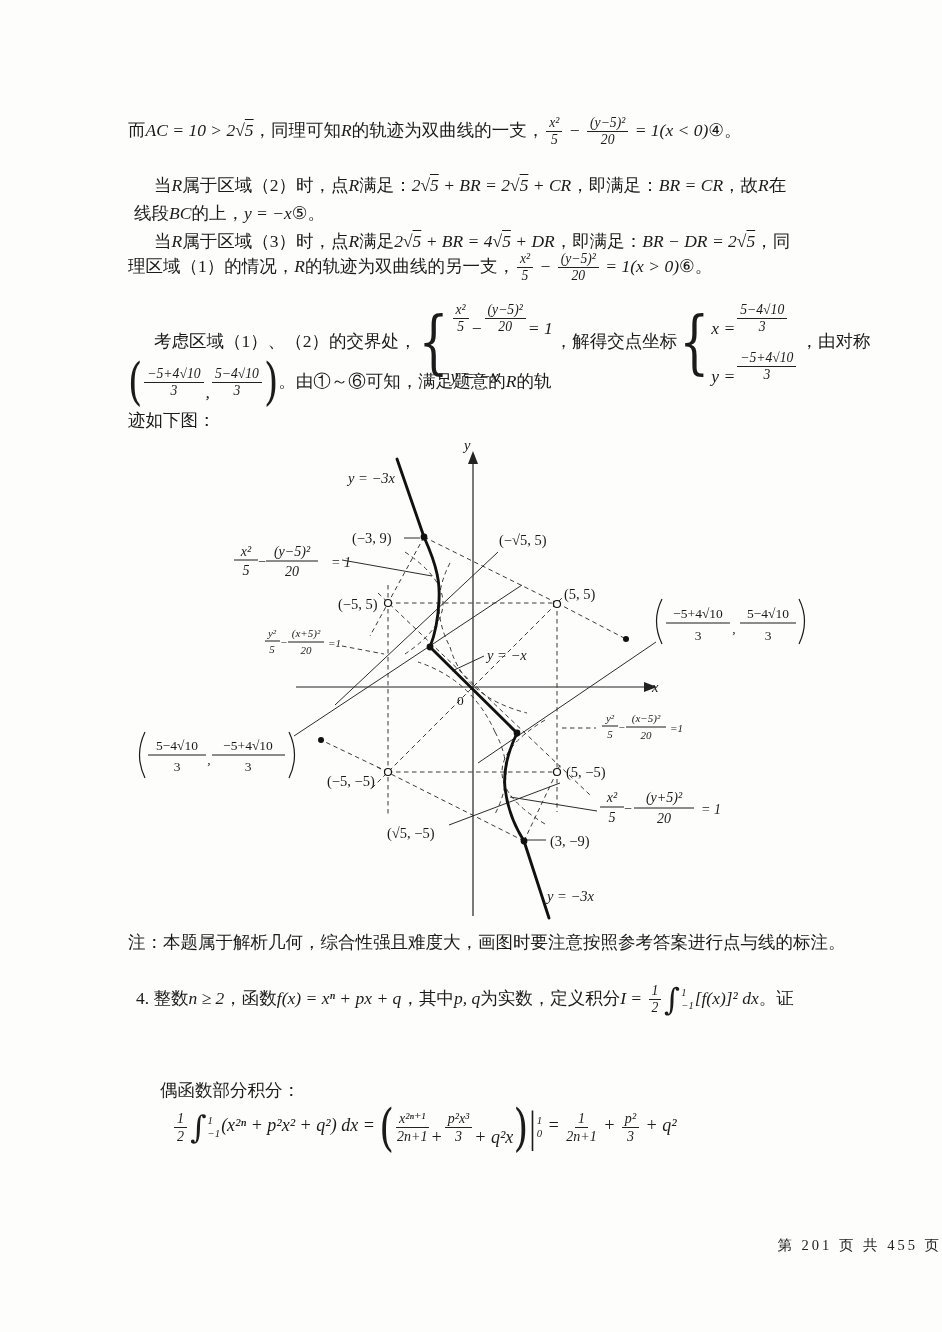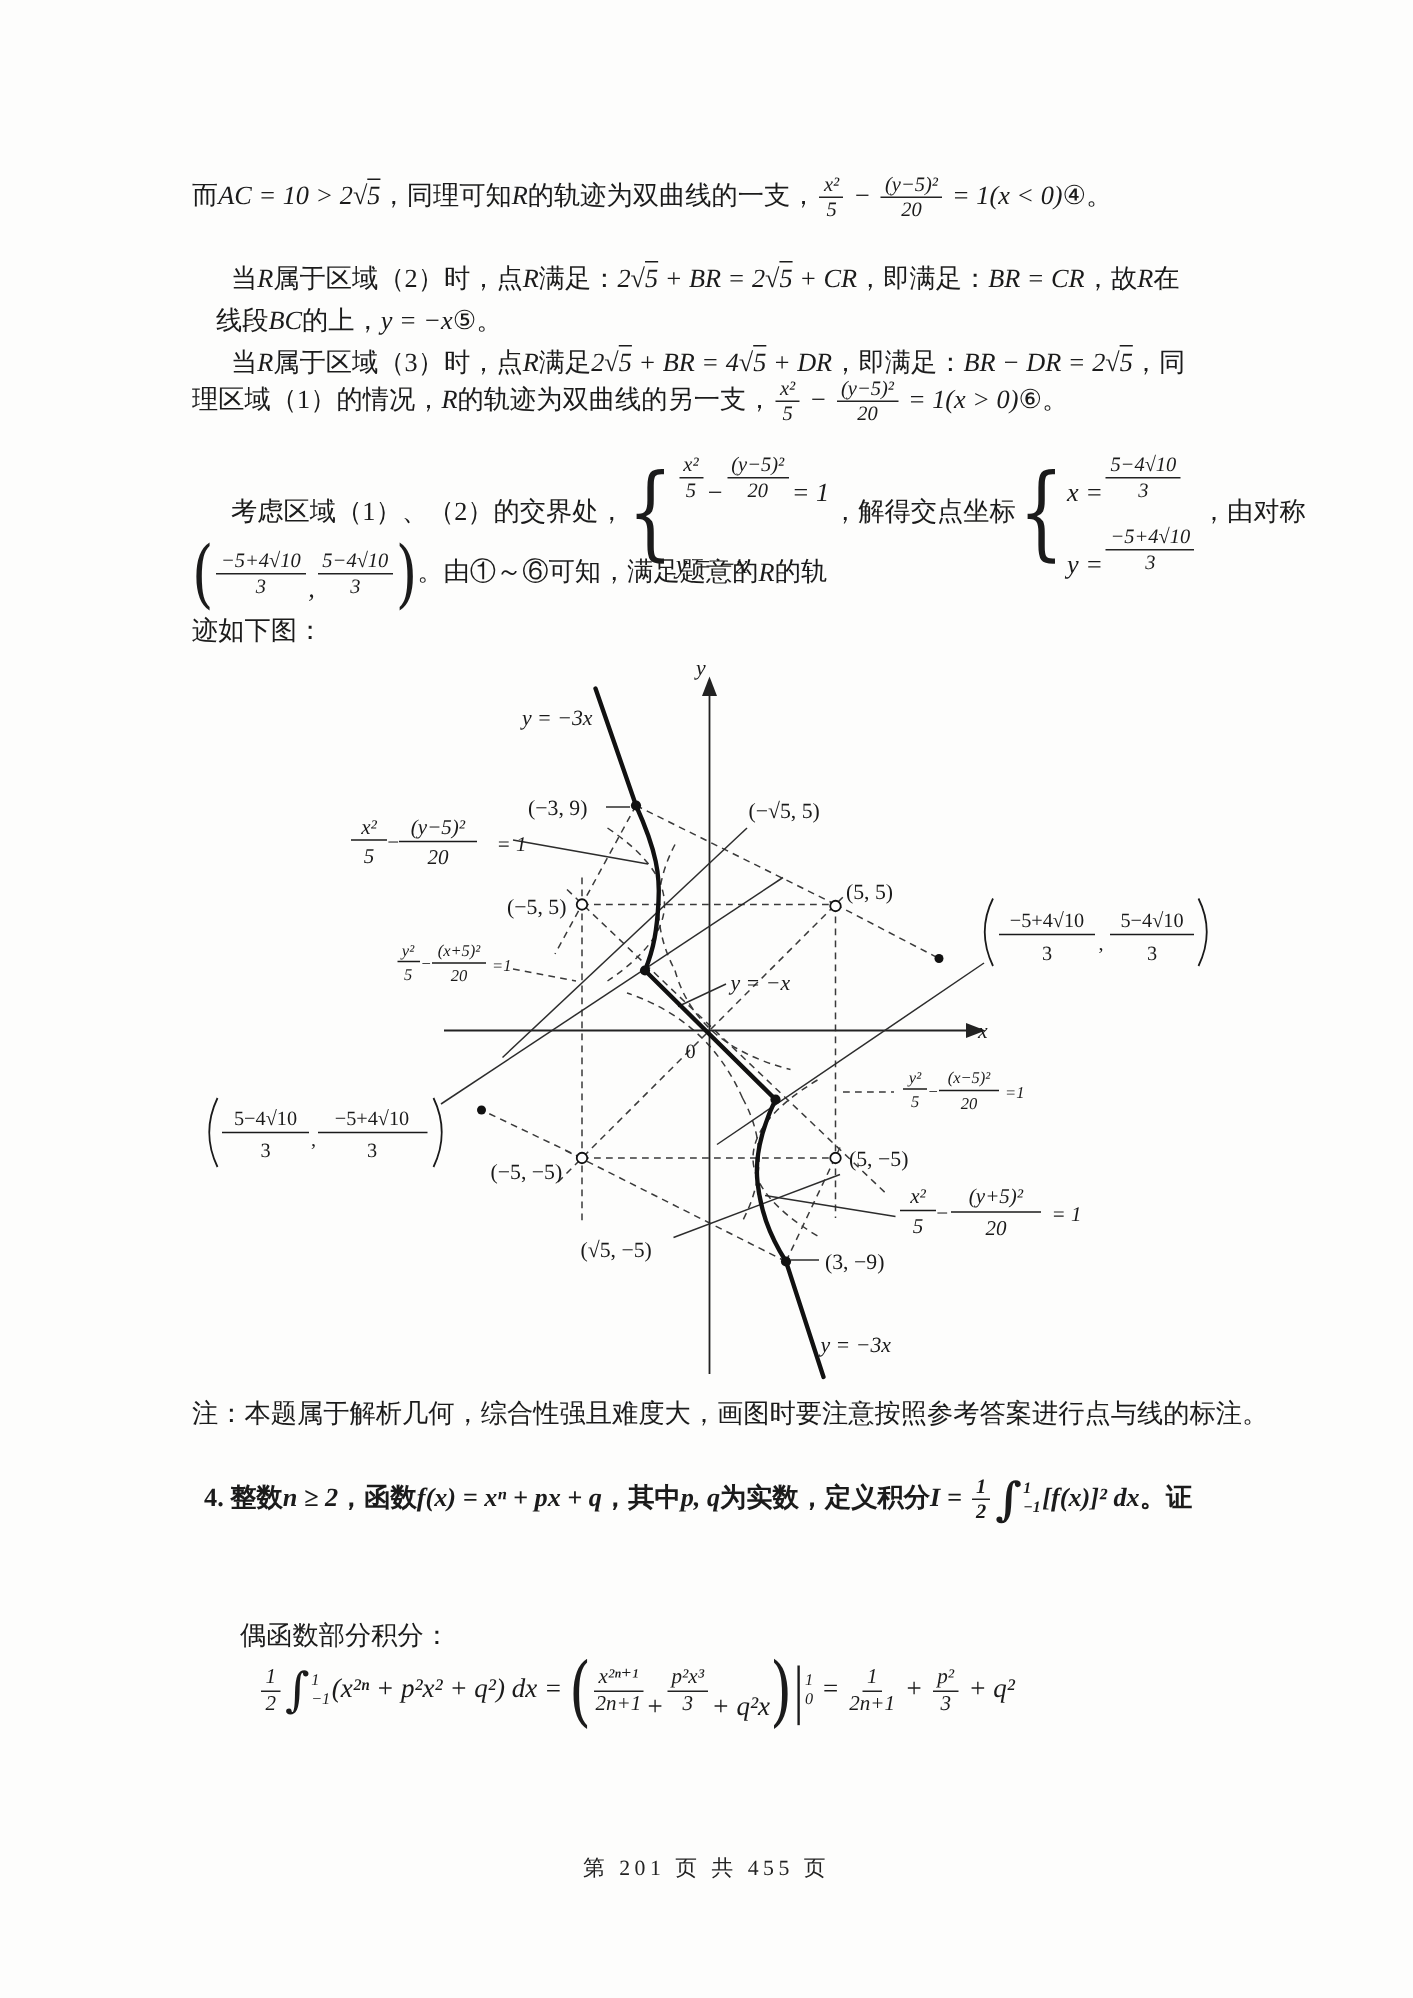--- a/index.html
+++ b/index.html
@@ -20,21 +20,21 @@
   .col{display:inline-flex;flex-direction:column;gap:6px;align-items:flex-start;}
   .row{display:inline-flex;align-items:center;white-space:nowrap;}
   .pargrp{display:inline-flex;align-items:center;vertical-align:middle;}
   .bp{font-size:2.1em;font-weight:400;line-height:0;transform:scaleY(1.35);
       font-family:"DejaVu Serif",serif;}
   .intg{display:inline-flex;align-items:center;vertical-align:middle;margin:0 1px;}
   .isym{font-size:1.75em;line-height:0.8;font-family:"DejaVu Serif",serif;}
   .vsym{font-size:1.8em;font-weight:100;line-height:0.75;transform:scaleY(1.35);}
   .ilim{display:inline-flex;flex-direction:column;font-size:0.6em;line-height:1.2;
         margin-left:1px;font-style:italic;justify-content:center;}
-  .footer{position:absolute;top:1236px;left:0;width:100%;text-align:center;
+  .footer{position:absolute;top:1236px;left:0;width:100%;text-align:right;
           font-size:14.5px;letter-spacing:3px;color:#222;}
   svg text{font-family:"Liberation Serif","DejaVu Serif",serif;fill:#1a1a1a;}
   .it{font-style:italic;}
 </style>
 </head>
 <body>
 
 <svg width="942" height="1332" viewBox="0 0 942 1332" style="position:absolute;left:0;top:0;z-index:1;">
 
   <g stroke="#3a3a3a" stroke-width="1" fill="none" stroke-dasharray="4.5,3.5">
@@ -196,21 +196,21 @@
 
 <div id="text-layer">
     <div class="line" style="top: 116px; left: 128px;"><span class="t">而</span><span class="m">AC</span><span class="m"> = 10 &gt; 2</span><span class="m">√<span class="ov">5</span></span><span class="t">，同理可知</span><span class="m">R</span><span class="t">的轨迹为双曲线的一支，</span><span class="fr">
         <span class="fn">x²</span>
         <span class="fd">5</span>
       </span><span class="m"> − </span><span class="fr">
         <span class="fn">(y−5)²</span>
         <span class="fd">20</span>
       </span><span class="m"> = 1(x &lt; 0)</span><span class="t">④。</span></div>
     <div class="line" style="top: 175px; left: 154px;"><span class="t">当</span><span class="m">R</span><span class="t">属于区域（2）时，点</span><span class="m">R</span><span class="t">满足：</span><span class="m">2</span><span class="m">√<span class="ov">5</span></span><span class="m"> + BR = 2</span><span class="m">√<span class="ov">5</span></span><span class="m"> + CR</span><span class="t">，即满足：</span><span class="m">BR = CR</span><span class="t">，故</span><span class="m">R</span><span class="t">在</span></div>
-    <div class="line" style="top: 203px; left: 144px;"><span class="t">线段</span><span class="m">BC</span><span class="t">的上，</span><span class="m">y = −x</span><span class="t">⑤。</span></div>
+    <div class="line" style="top: 203px; left: 134px;"><span class="t">线段</span><span class="m">BC</span><span class="t">的上，</span><span class="m">y = −x</span><span class="t">⑤。</span></div>
     <div class="line" style="top: 231px; left: 154px;"><span class="t">当</span><span class="m">R</span><span class="t">属于区域（3）时，点</span><span class="m">R</span><span class="t">满足</span><span class="m">2</span><span class="m">√<span class="ov">5</span></span><span class="m"> + BR = 4</span><span class="m">√<span class="ov">5</span></span><span class="m"> + DR</span><span class="t">，即满足：</span><span class="m">BR − DR = 2</span><span class="m">√<span class="ov">5</span></span><span class="t">，同</span></div>
     <div class="line" style="top: 252px; left: 128px;"><span class="t">理区域（1）的情况，</span><span class="m">R</span><span class="t">的轨迹为双曲线的另一支，</span><span class="fr">
         <span class="fn">x²</span>
         <span class="fd">5</span>
       </span><span class="m"> − </span><span class="fr">
         <span class="fn">(y−5)²</span>
         <span class="fd">20</span>
       </span><span class="m"> = 1(x &gt; 0)</span><span class="t">⑥。</span></div>
     <div class="line" style="top: 298px; left: 154px;"><span class="t">考虑区域（1）、（2）的交界处，</span><span class="cas">
         <span class="cbr">{</span>
@@ -258,21 +258,21 @@
         </span>
         <span class="m">, </span>
         <span class="fr">
           <span class="fn">5−4√10</span>
           <span class="fd">3</span>
         </span>
         <span class="bp">)</span>
       </span><span class="t">。由①～⑥可知，满足题意的</span><span class="m">R</span><span class="t">的轨</span></div>
     <div class="line" style="top: 410px; left: 128px;"><span class="t">迹如下图：</span></div>
     <div class="line" style="top: 932px; left: 128px;"><span class="t">注：本题属于解析几何，综合性强且难度大，画图时要注意按照参考答案进行点与线的标注。</span></div>
-    <div class="line" style="top: 984px; left: 136px; font-weight: bold;"><span class="t">4. 整数</span><span class="m">n</span><span class="m"> ≥ 2</span><span class="t">，函数</span><span class="m">f(x) = xⁿ + px + q</span><span class="t">，其中</span><span class="m">p, q</span><span class="t">为实数，定义积分</span><span class="m">I = </span><span class="fr">
+    <div class="line" style="top: 984px; left: 136px;"><span class="t">4. 整数</span><span class="m">n</span><span class="m"> ≥ 2</span><span class="t">，函数</span><span class="m">f(x) = xⁿ + px + q</span><span class="t">，其中</span><span class="m">p, q</span><span class="t">为实数，定义积分</span><span class="m">I = </span><span class="fr">
         <span class="fn">1</span>
         <span class="fd">2</span>
       </span><span class="intg">
         <span class="isym">∫</span>
         <span class="ilim">
           <span class="iu">1</span>
           <span class="il">−1</span>
         </span>
       </span><span class="m">[f(x)]² dx</span><span class="t">。证</span></div>
     <div class="line" style="top: 1080px; left: 160px;"><span class="t">偶函数部分积分：</span></div>

